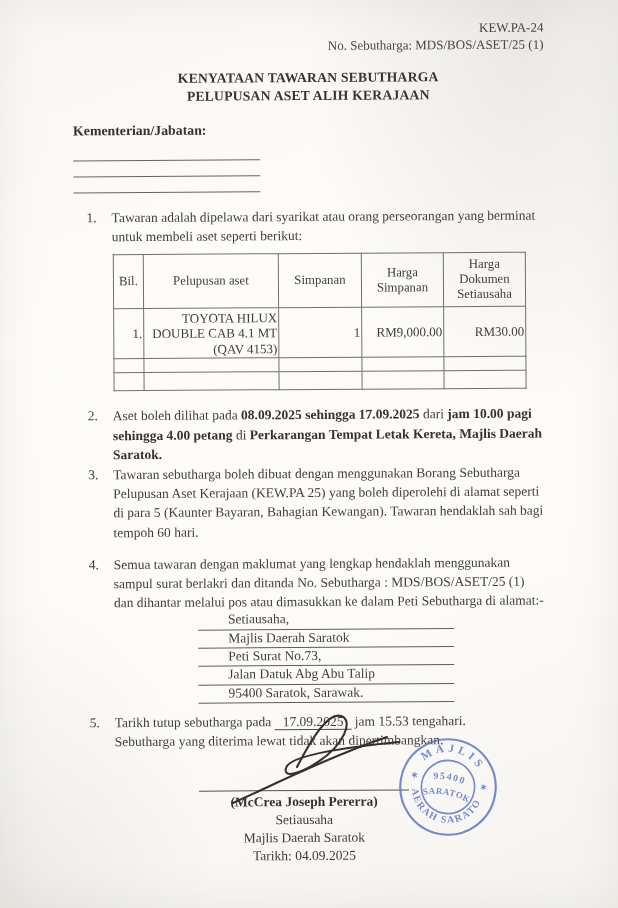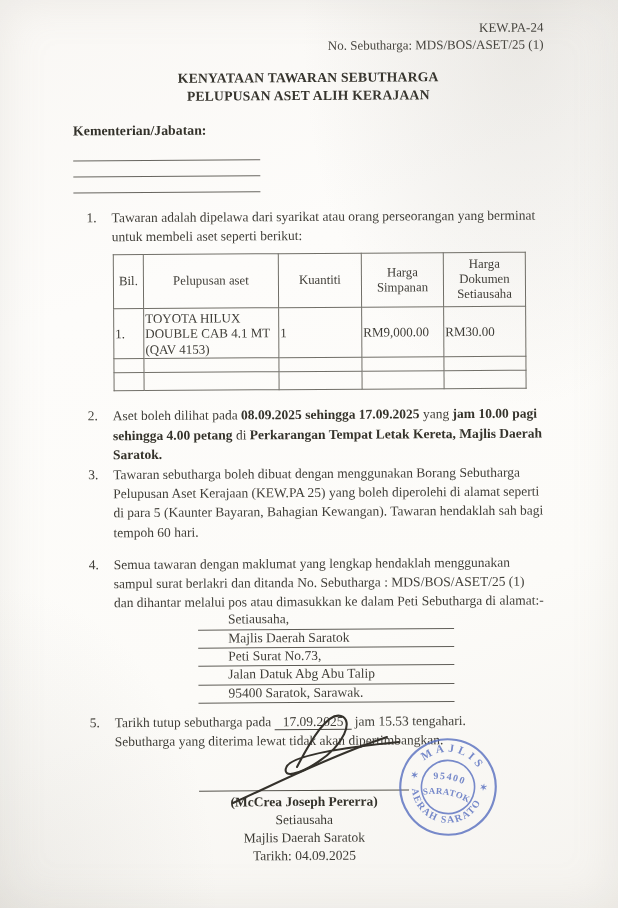--- a/index.html
+++ b/index.html
@@ -33,21 +33,21 @@
   .item .txt { flex:1; }
   .m15 { margin-top:15px; } .m1 { margin-top:1px; }
   .m13 { margin-top:13px; } .m9 { margin-top:9px; }
   .b { font-weight:700; color:#35332b; }
   .date-ul { border-bottom:1.2px solid #4c4a44; padding:0 8px; }
 
   table.asset { margin:8px 0 0 39px; border-collapse:collapse; table-layout:fixed; width:412px; }
   table.asset th, table.asset td { border:1.1px solid #716f68; overflow:hidden; }
   table.asset th { font-weight:400; font-size:12.8px; line-height:15px;
                    text-align:center; padding:4px 1px; color:#403e38; height:40px; }
-  table.asset td { font-size:13px; text-align:left; color:#3f3d37; }
+  table.asset td { font-size:13px; text-align:right; color:#3f3d37; }
   .ket-line { line-height:15.5px; }
   tr.data-row td { height:47px; }
   tr.empty-r1 td { height:11px; } tr.empty-r2 td { height:15px; }
 
   .addr { margin-left:122px; width:256px; font-size:13.5px; color:#413f39; }
   .addr-line { border-bottom:1.2px solid #5f5d57; padding-left:30px; line-height:16.4px; height:17.3px; }
 
   .sig-block { width:210px; margin-left:122px; margin-top:40px; text-align:center;
                font-size:13.5px; line-height:18px; color:#3e3c36; }
   .sig-name { border-top:1.6px solid #55534c; font-weight:700; color:#34322b; padding-top:2px; }
@@ -87,21 +87,21 @@
         <col style="width:30px">
           <col style="width:135px">
           <col style="width:83px">
         <col style="width:82px">
           <col style="width:82px">
       </colgroup>
       <thead>
         <tr>
           <th>Bil.</th>
           <th>Pelupusan aset</th>
-          <th>Kuantiti</th>
+          <th>Simpanan</th>
           <th>Harga Simpanan</th>
           <th>Harga Dokumen Setiausaha</th>
         </tr>
       </thead>
       <tbody>
         <tr class="data-row">
           <td>1.</td>
           <td>
             <div class="ket-line">TOYOTA HILUX</div>
             <div class="ket-line">DOUBLE CAB 4.1 MT</div>
@@ -123,21 +123,21 @@
             <td></td>
             <td></td>
             <td></td>
             <td></td>
         </tr>
       </tbody>
     </table>
 
     <div class="item m15">
       <div class="num">2.</div>
-      <div class="txt"><span>Aset boleh dilihat pada </span><span class="b">08.09.2025 sehingga 17.09.2025</span><span> yang </span><span class="b">jam 10.00 pagi sehingga 4.00 petang</span><span> di </span><span class="b">Perkarangan Tempat Letak Kereta, Majlis Daerah Saratok.</span></div>
+      <div class="txt"><span>Aset boleh dilihat pada </span><span class="b">08.09.2025 sehingga 17.09.2025</span><span> dari </span><span class="b">jam 10.00 pagi sehingga 4.00 petang</span><span> di </span><span class="b">Perkarangan Tempat Letak Kereta, Majlis Daerah Saratok.</span></div>
     </div>
 
     <div class="item m1">
       <div class="num">3.</div>
       <div class="txt">Tawaran sebutharga boleh dibuat dengan menggunakan Borang Sebutharga Pelupusan Aset Kerajaan (KEW.PA 25) yang boleh diperolehi di alamat seperti di para 5 (Kaunter Bayaran, Bahagian Kewangan). Tawaran hendaklah sah bagi tempoh 60 hari.</div>
     </div>
 
     <div class="item m13">
       <div class="num">4.</div>
       <div class="txt">Semua tawaran dengan maklumat yang lengkap hendaklah menggunakan sampul surat berlakri dan ditanda No. Sebutharga : MDS/BOS/ASET/25 (1) dan dihantar melalui pos atau dimasukkan ke dalam Peti Sebutharga di alamat:-</div>

